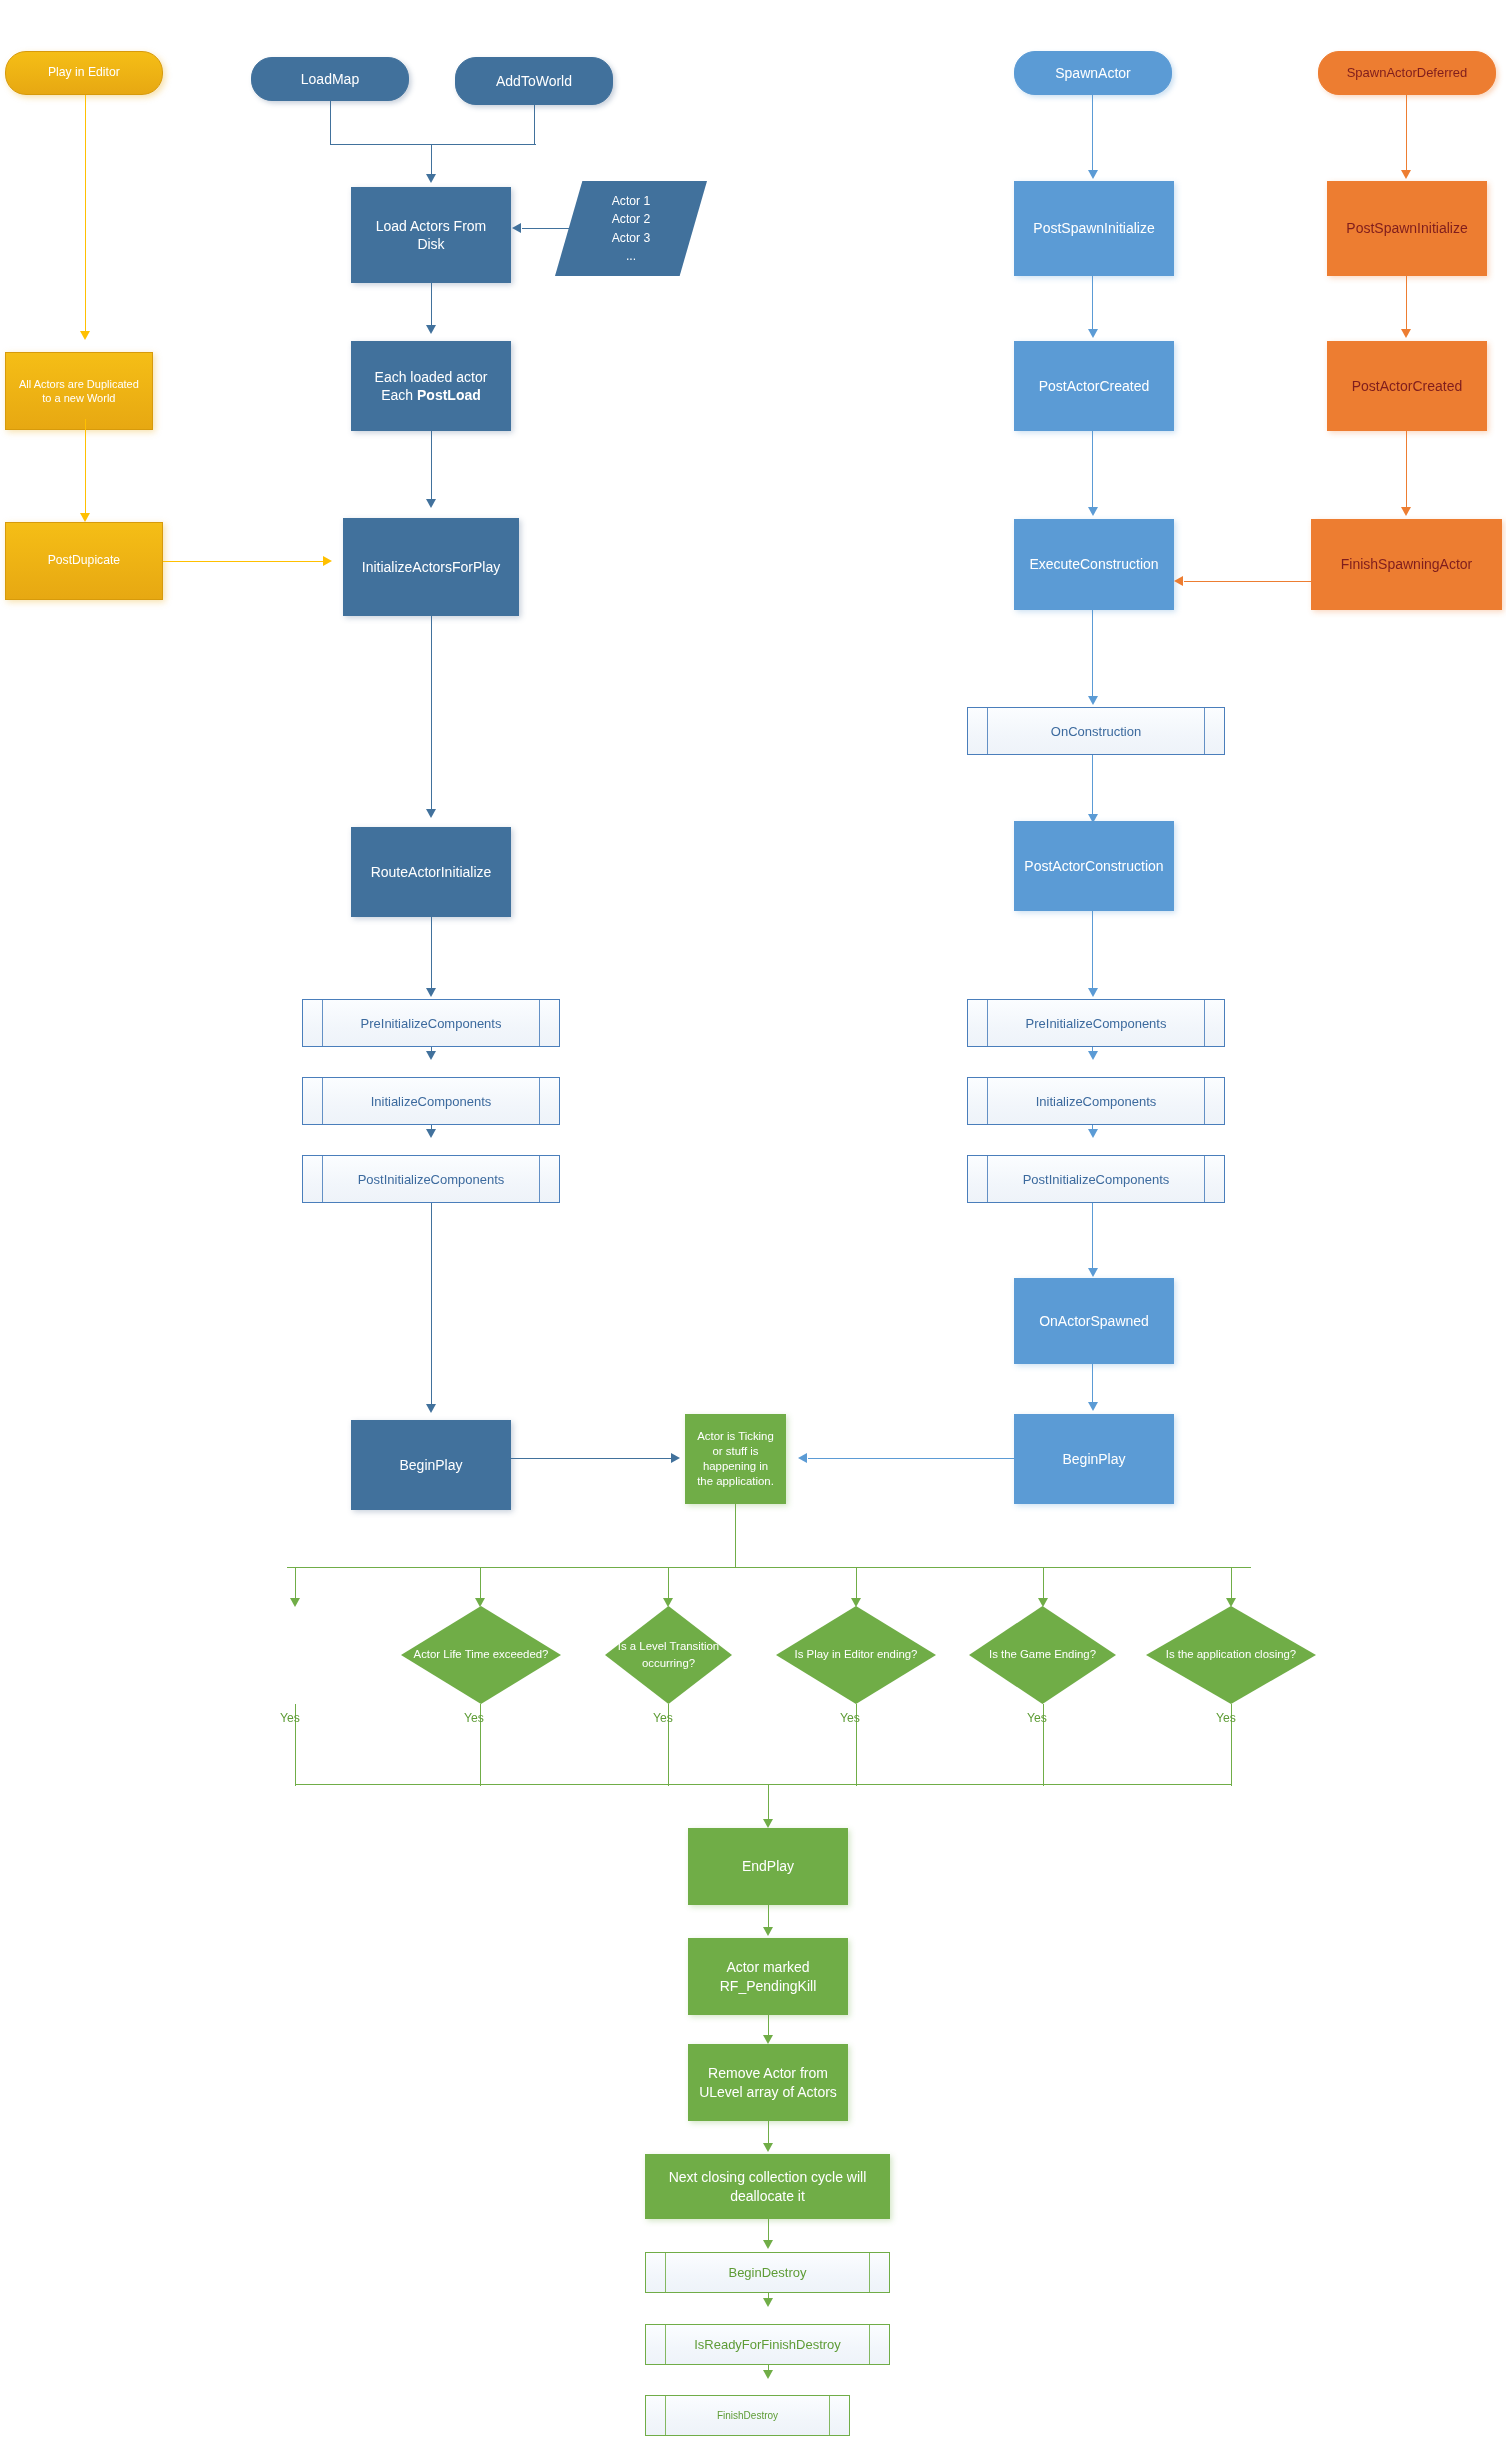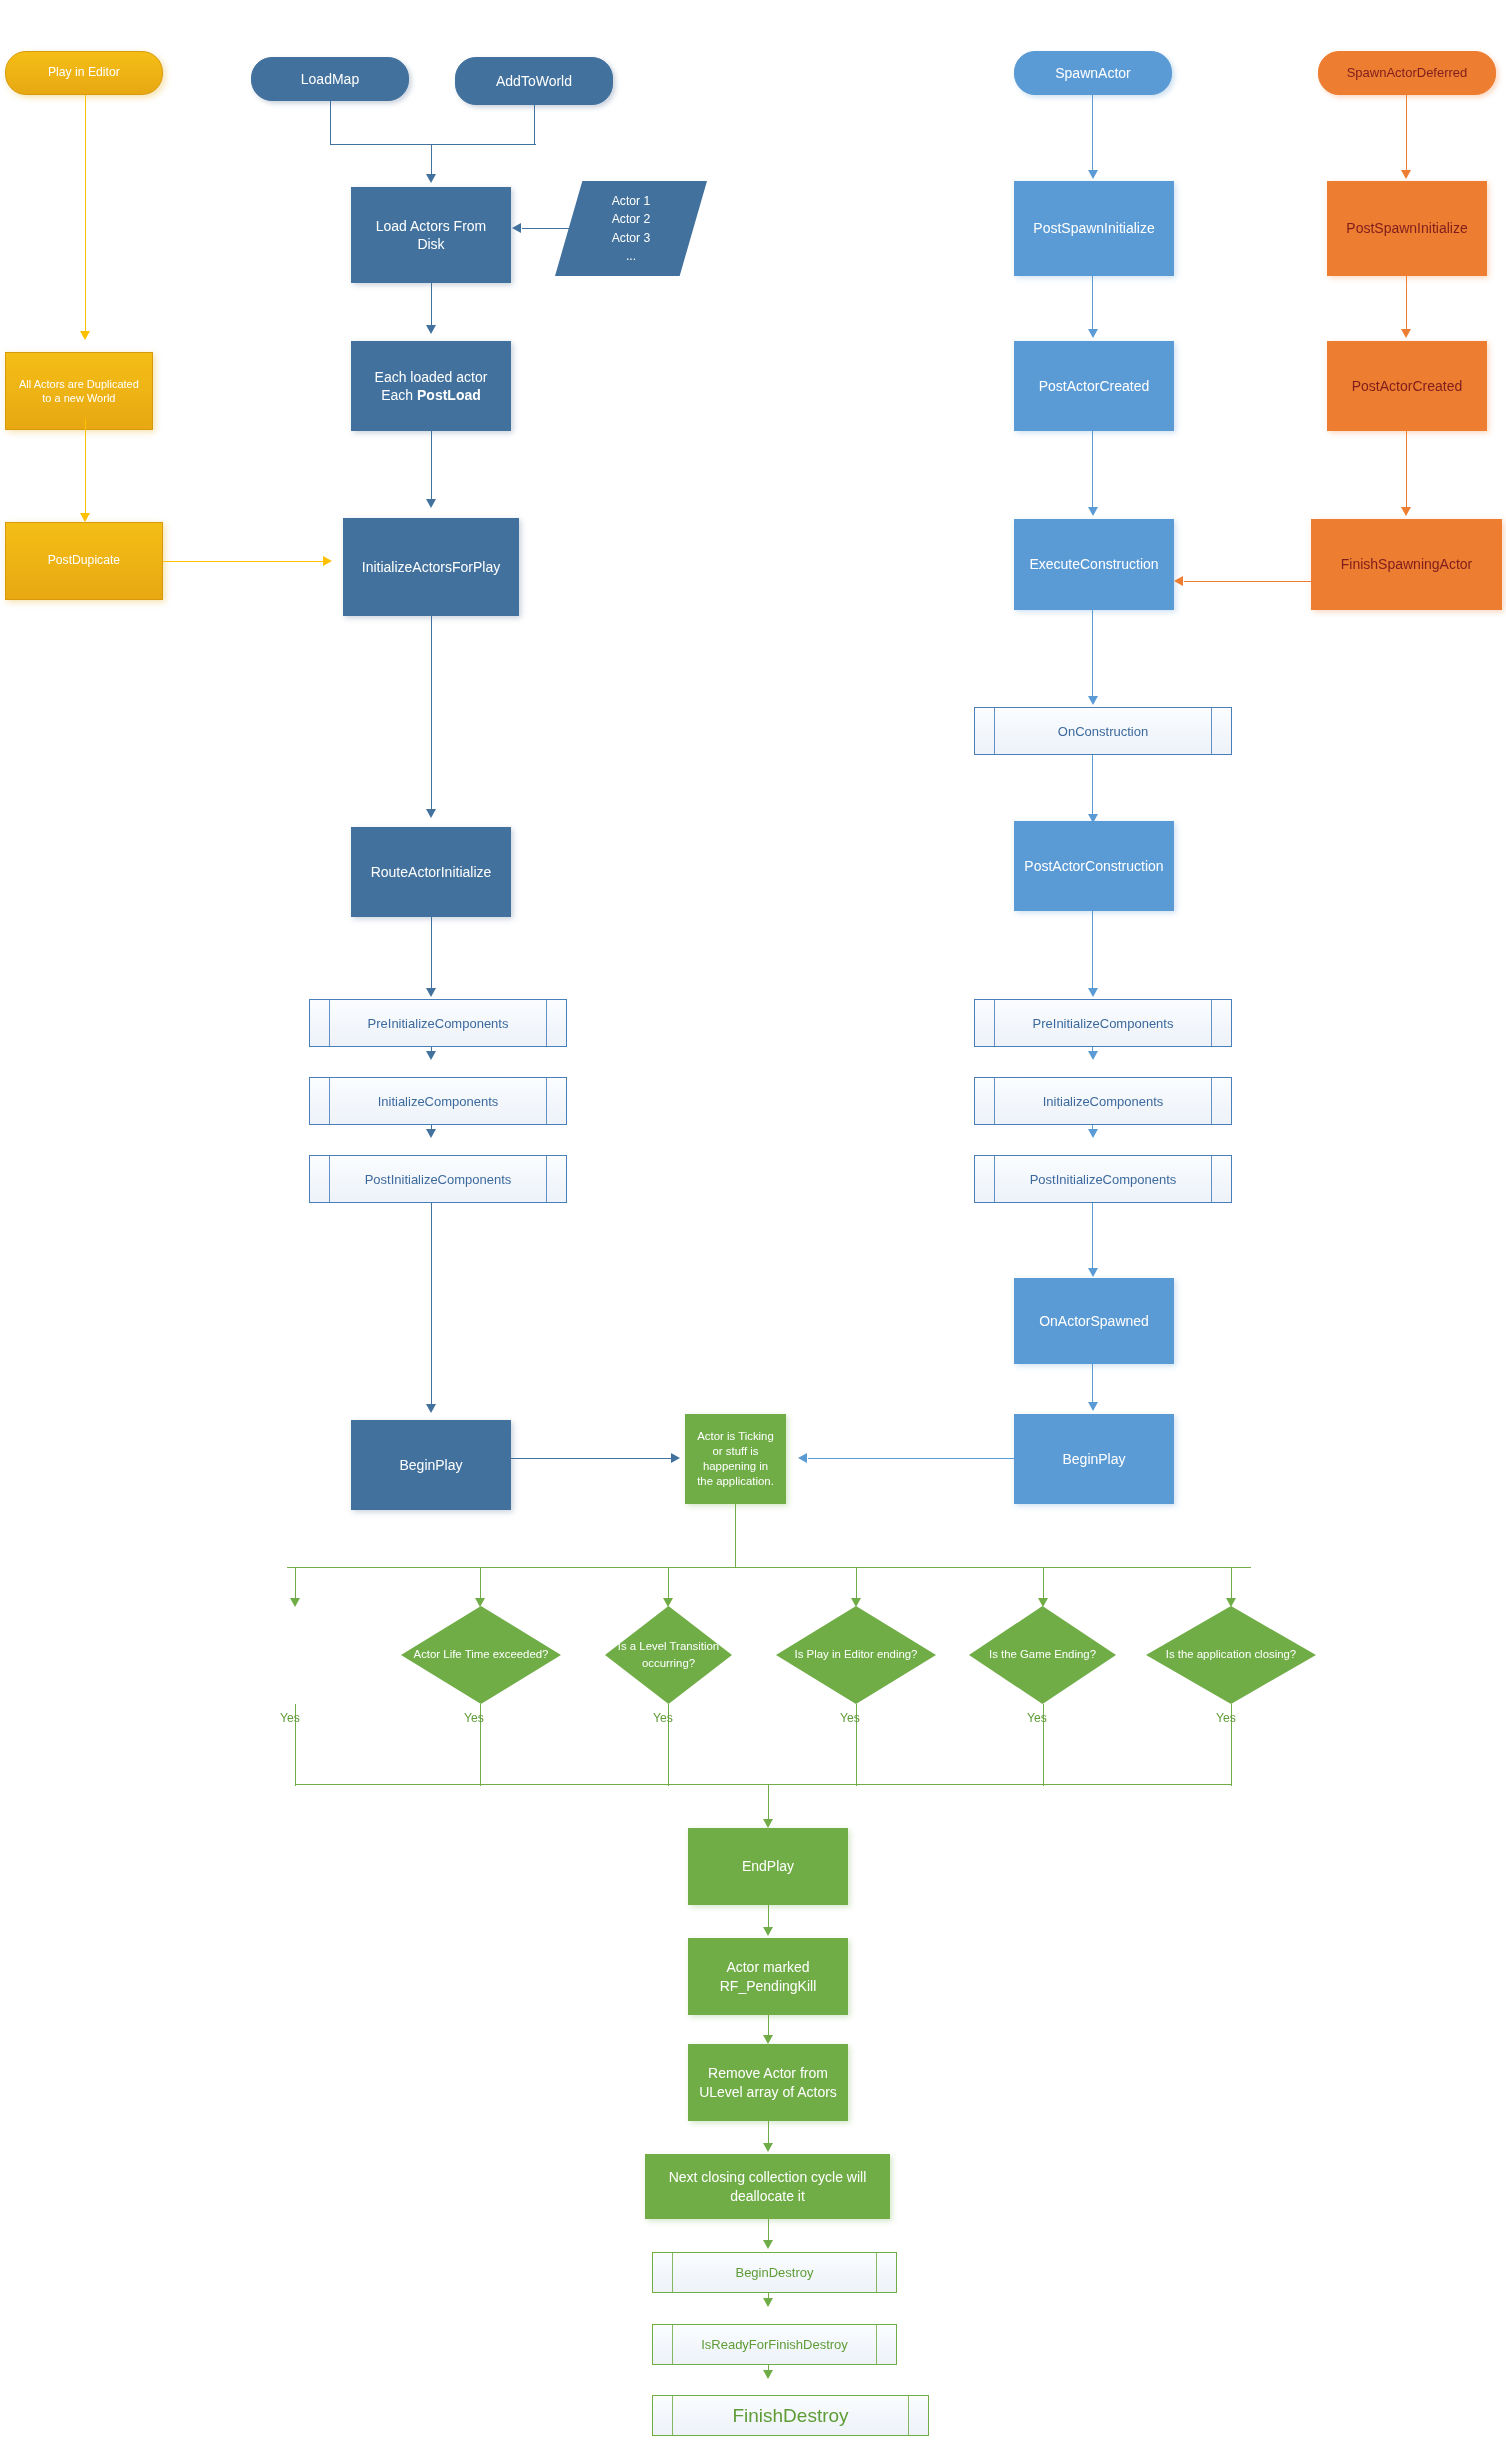--- a/index.html
+++ b/index.html
@@ -22,21 +22,21 @@
                  box-shadow:2.4px 2.4px 5.7px rgba(112,173,71,.30);}
   .fill-yellow  {background:linear-gradient(180deg,#F5BE16 0%,#E7A812 100%);color:#ffffff;
                  border:0.8px solid #D79A0B;box-shadow:2.4px 2.4px 6.5px rgba(231,168,18,.35);}
 
   
   .pill{border-radius:21px;}
 
   
   .predef{background:linear-gradient(180deg,#fbfdff 0%,#f2f6fb 60%,#eef3f9 100%);
           position:absolute;box-sizing:border-box;display:flex;align-items:center;
-          justify-content:center;text-align:center;margin-left:7px;}
+          justify-content:center;text-align:center;}
   .predef.blue{border:0.8px solid #4A7EBB;color:#3C6A9E;}
   .predef.green{border:0.8px solid #70AD47;color:#5E9C36;}
   .predef .bar{position:absolute;top:0;bottom:0;width:0;border-left:0.8px solid currentColor;opacity:.85;}
   .predef.blue .bar{border-left-color:#4A7EBB;}
   .predef.green .bar{border-left-color:#70AD47;}
   .predef .bar.l{left:19px;}
   .predef .bar.r{right:19px;}
 
   
   .data-para{position:absolute;background:#41719C;color:#fff;
@@ -413,20 +413,20 @@
 
   <div class="predef green" style="left:645px;top:2324px;width:245px;height:41px;font-size:13px;">
     <div class="bar l"></div>
     <div class="bar r"></div>
     <span>IsReadyForFinishDestroy</span>
   </div>
 
   <div class="ln v c-green" style="left:768px;top:2364px;height:11.4px;"></div>
   <div class="arw down c-green" style="left:763px;top:2370px;"></div>
 
-  <div class="predef green" style="left:645px;top:2395px;width:277px;height:41px;font-size:19px;">
+  <div class="predef green" style="left:645px;top:2395px;width:205px;height:41px;font-size:10px;">
     <div class="bar l"></div>
     <div class="bar r"></div>
     <span>FinishDestroy</span>
   </div>
 
 </div>
 
 
 </body></html>

